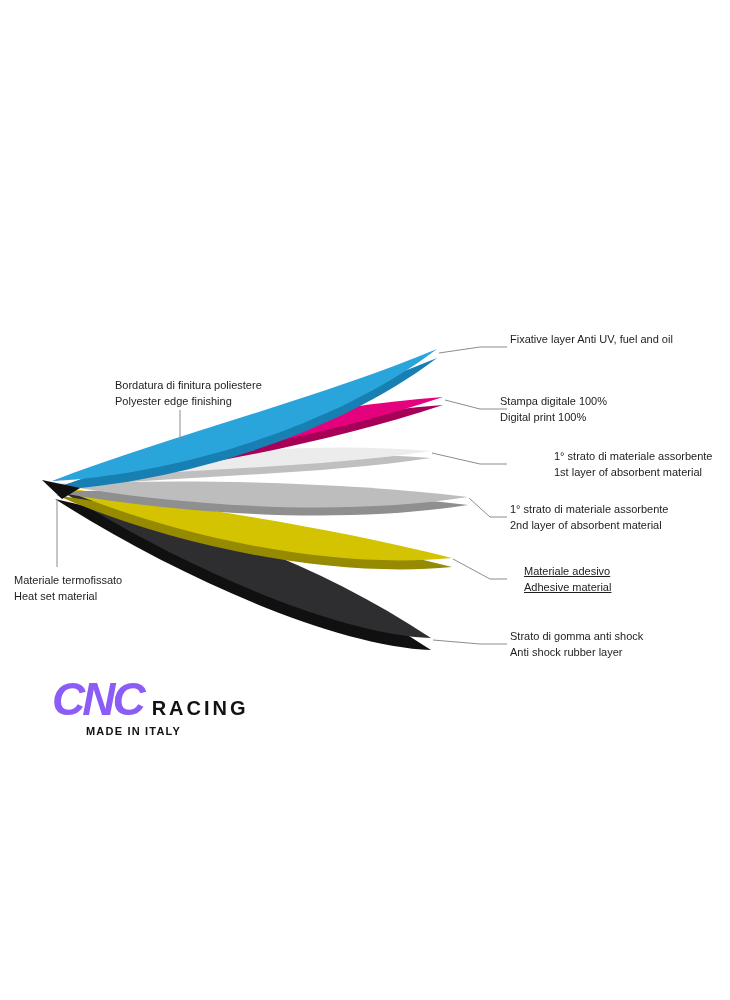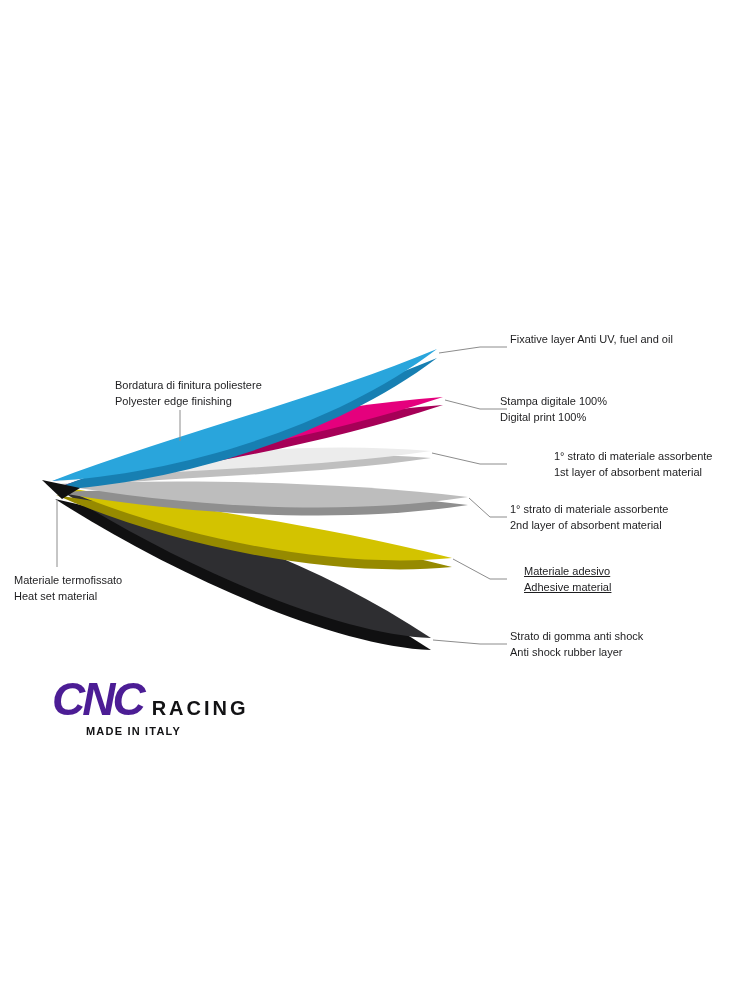--- a/index.html
+++ b/index.html
@@ -38,21 +38,21 @@
     display: flex;
     align-items: baseline;
     gap: 9px;
   }
   .logo-brand {
     font-style: italic;
     font-weight: 900;
     font-size: 46px;
     letter-spacing: -3px;
     line-height: 1;
-    color: #4c1d95;
+    color: #8b5cf6;
   }
   .logo-series {
     font-weight: 700;
     font-size: 20px;
     letter-spacing: 3px;
     color: #121214;
   }
   .logo-origin {
     font-size: 11px;
     letter-spacing: 1.2px;

